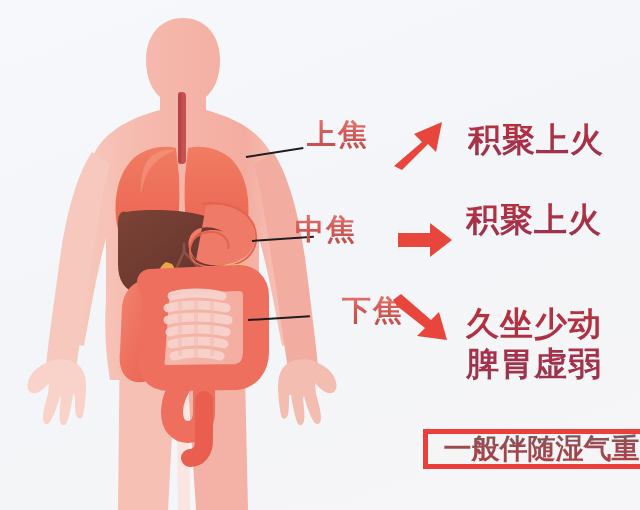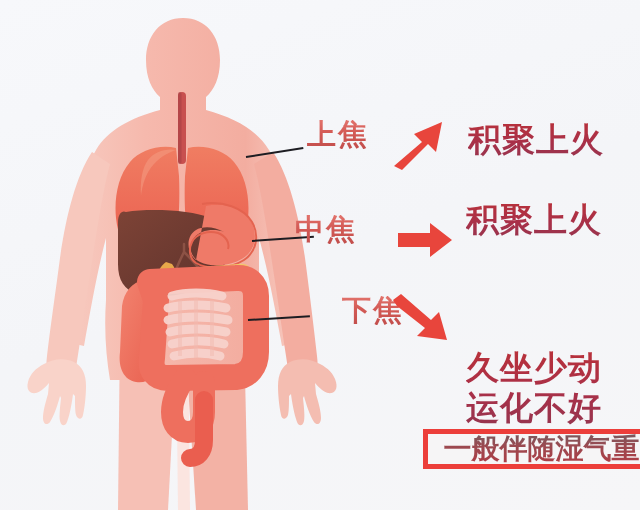--- a/index.html
+++ b/index.html
@@ -93,21 +93,21 @@
     letter-spacing: 1px;
     white-space: nowrap;
     background: linear-gradient(180deg, #b9313a 0%, #a93048 55%, #96354f 100%);
     -webkit-background-clip: text;
     background-clip: text;
     color: transparent;
     -webkit-text-fill-color: transparent;
   }
   #outcome-upper { left: 468px; top: 120px; }
   #outcome-middle { left: 466px; top: 200px; }
-  #outcome-lower { left: 466px; top: 304px; margin-top: 44px; }
+  #outcome-lower { left: 466px; top: 304px; }
   .outcome .line { display: block; }
 
   
   #note-box {
     position: absolute;
     left: 390px;
     top: 429px;
     width: 237px;
     height: 40px;
     border: 5px solid #ec3e3a;
@@ -338,20 +338,20 @@
   <div class="outcome" id="outcome-upper">
     <span class="line">积聚上火</span>
   </div>
 
   <div class="outcome" id="outcome-middle">
     <span class="line">积聚上火</span>
   </div>
 
   <div class="outcome" id="outcome-lower">
     <span class="line">久坐少动</span>
-    <span class="line">运化不好</span>
+    <span class="line">脾胃虚弱</span>
   </div>
 
   <div id="note-box">
     <span id="note-text">一般伴随湿气重</span>
   </div>
 
 </div>
 
 </body></html>

